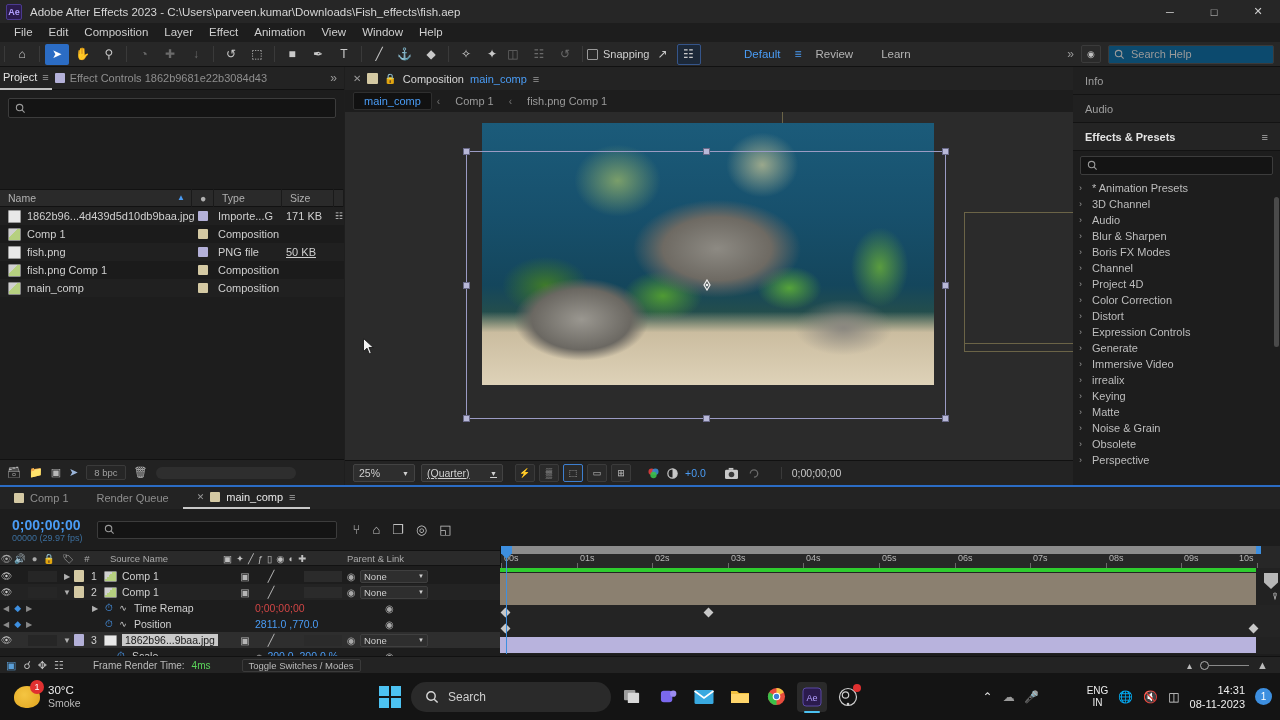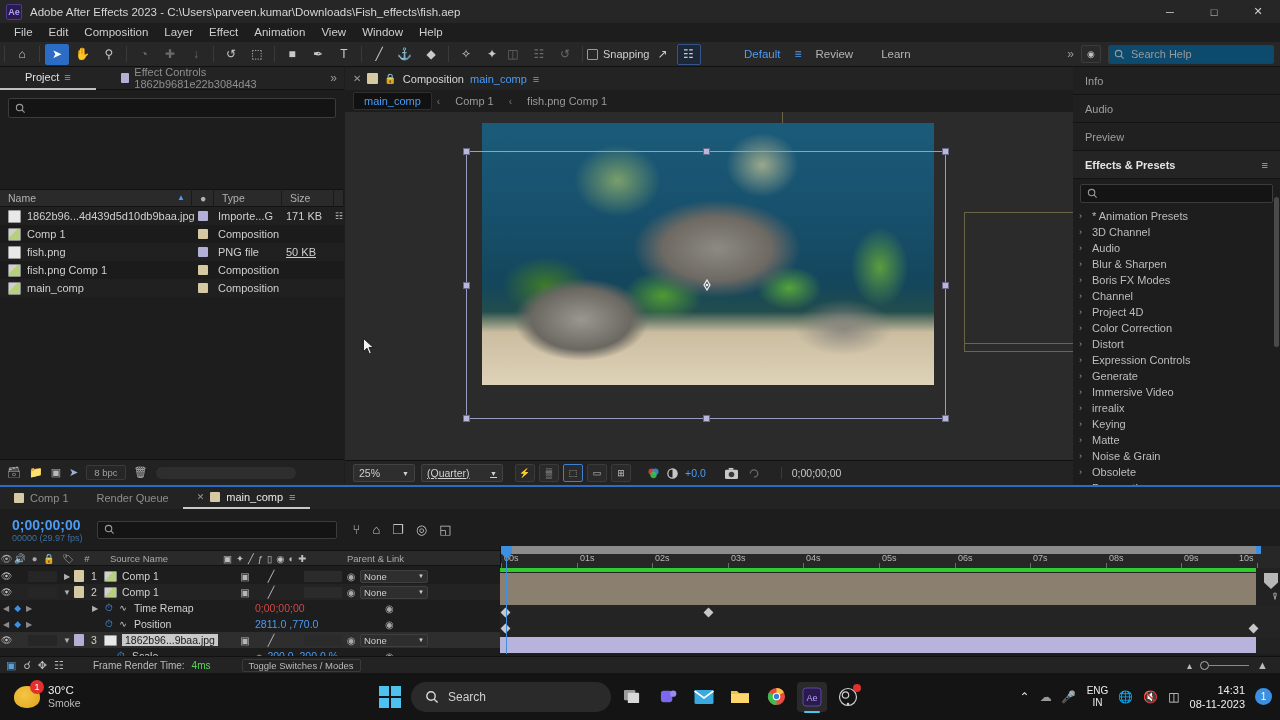--- a/index.html
+++ b/index.html
@@ -66,21 +66,21 @@
   }
   .searchhelp span { font-size: 11px; color: #9a9a9a; margin-left: 6px; }
 
   
   .panel { position: absolute; background: #1d1d1d; }
   .panel-tabs {
     height: 23px; background: #232323; display: flex; align-items: center;
     border-bottom: 1px solid #111;
   }
   .ptab {
-    display: flex; align-items: center; height: 23px; padding: 0 25px;
+    display: flex; align-items: center; height: 23px; padding: 0 3px;
     font-size: 11px; color: #8e8e8e; gap: 5px;
   }
   .ptab.active { color: #e2e2e2; border-bottom: 2px solid #c0c0c0; }
 
   
   #project-panel { left: 0; top: 67px; width: 344px; height: 418px; background: #1d1d1d; }
   .proj-search {
     margin: 8px; height: 20px; background: #141414; border: 1px solid #3c3c3c;
     border-radius: 2px; display: flex; align-items: center; padding-left: 6px;
   }
@@ -254,21 +254,21 @@
   .winlogo { width: 22px; height: 22px; display: grid; grid-template-columns: 1fr 1fr; grid-gap: 2px; }
   .winlogo i { background: #4cc2f1; display: block; }
   .tb-search {
     width: 200px; height: 30px; background: #2a2a2a; border-radius: 16px;
     display: flex; align-items: center; gap: 9px; padding-left: 14px;
   }
   .tb-search span { font-size: 12px; color: #d0d0d0; }
   .tbicon { width: 30px; height: 30px; display: flex; align-items: center; justify-content: center; border-radius: 4px; }
   .tray { position: absolute; right: 8px; display: flex; align-items: center; gap: 10px; }
   .tray-ic { color: #ddd; font-size: 12px; }
-  .lang { font-size: 10px; color: #eee; line-height: 12px; text-align: center; }
+  .lang { font-size: 10px; color: #eee; line-height: 12px; text-align: center; margin-left: 37px; }
   .clock { font-size: 11px; color: #eee; line-height: 14px; text-align: right; }
   .notif-dot {
     width: 17px; height: 17px; border-radius: 50%; background: #3d8fe0; color: #fff;
     font-size: 10px; display: flex; align-items: center; justify-content: center;
   }
   .cursor-arrow { position: absolute; left: 363px; top: 338px; width: 11px; height: 17px; }
 </style>
 </head>
 <body>
 
@@ -544,23 +544,20 @@
     <path d="M0.5 0.5 L0.5 13.5 L4 10.2 L6.3 15.8 L8.3 15 L6 9.5 L10.3 9.5 Z" fill="#f2f2f2" stroke="#1a1a1a" stroke-width="0.9"></path>
   </svg>
 
   <div class="panel" id="right-panel">
     <div class="acc-head">
         <span>Info</span>
       </div>
     <div class="acc-head">
         <span>Audio</span>
       </div>
-    <div class="acc-head">
-        <span>Preview</span>
-      </div>
     <div class="acc-head active">
       <span>Effects &amp; Presets</span>
       <span style="color:#b0b0b0;font-weight:normal;">≡</span>
     </div>
     <div class="eff-search">
       <svg width="11" height="11" viewBox="0 0 12 12">
           <circle cx="5" cy="5" r="3.5" stroke="#9a9a9a" fill="none" stroke-width="1.2"></circle>
           <line x1="7.6" y1="7.6" x2="10.5" y2="10.5" stroke="#9a9a9a" stroke-width="1.2"></line>
         </svg>
     </div>

